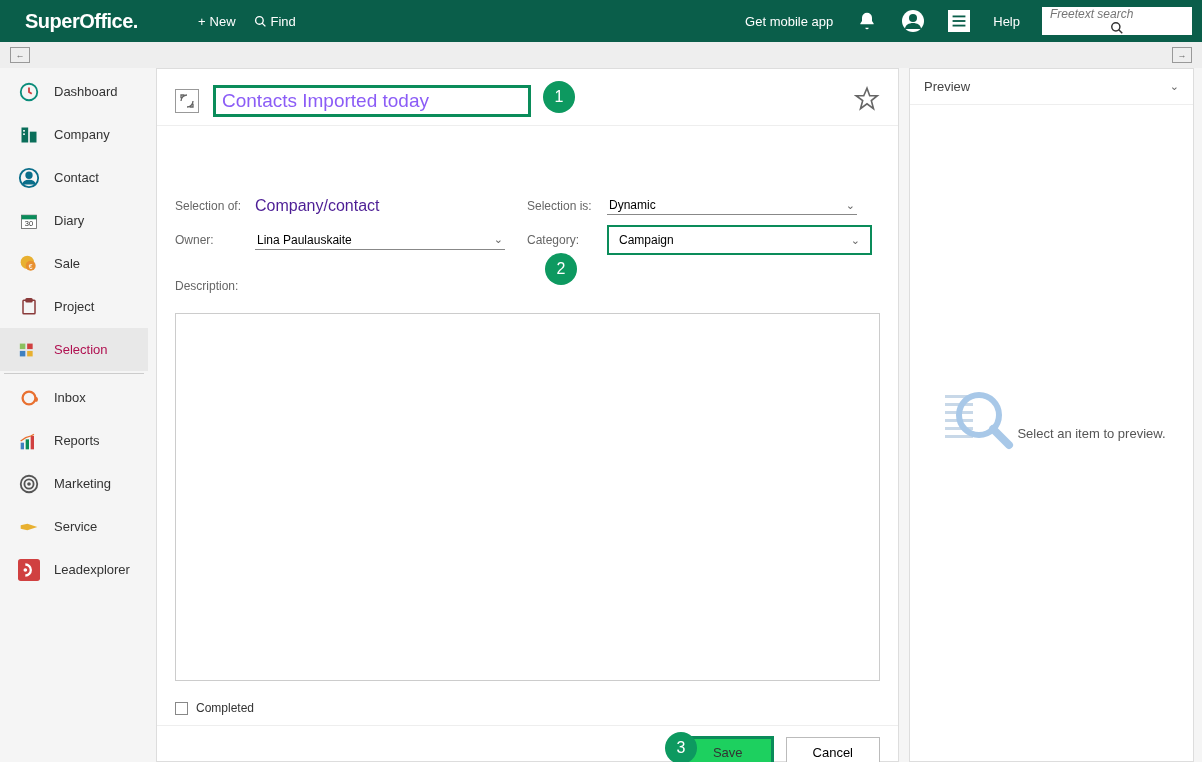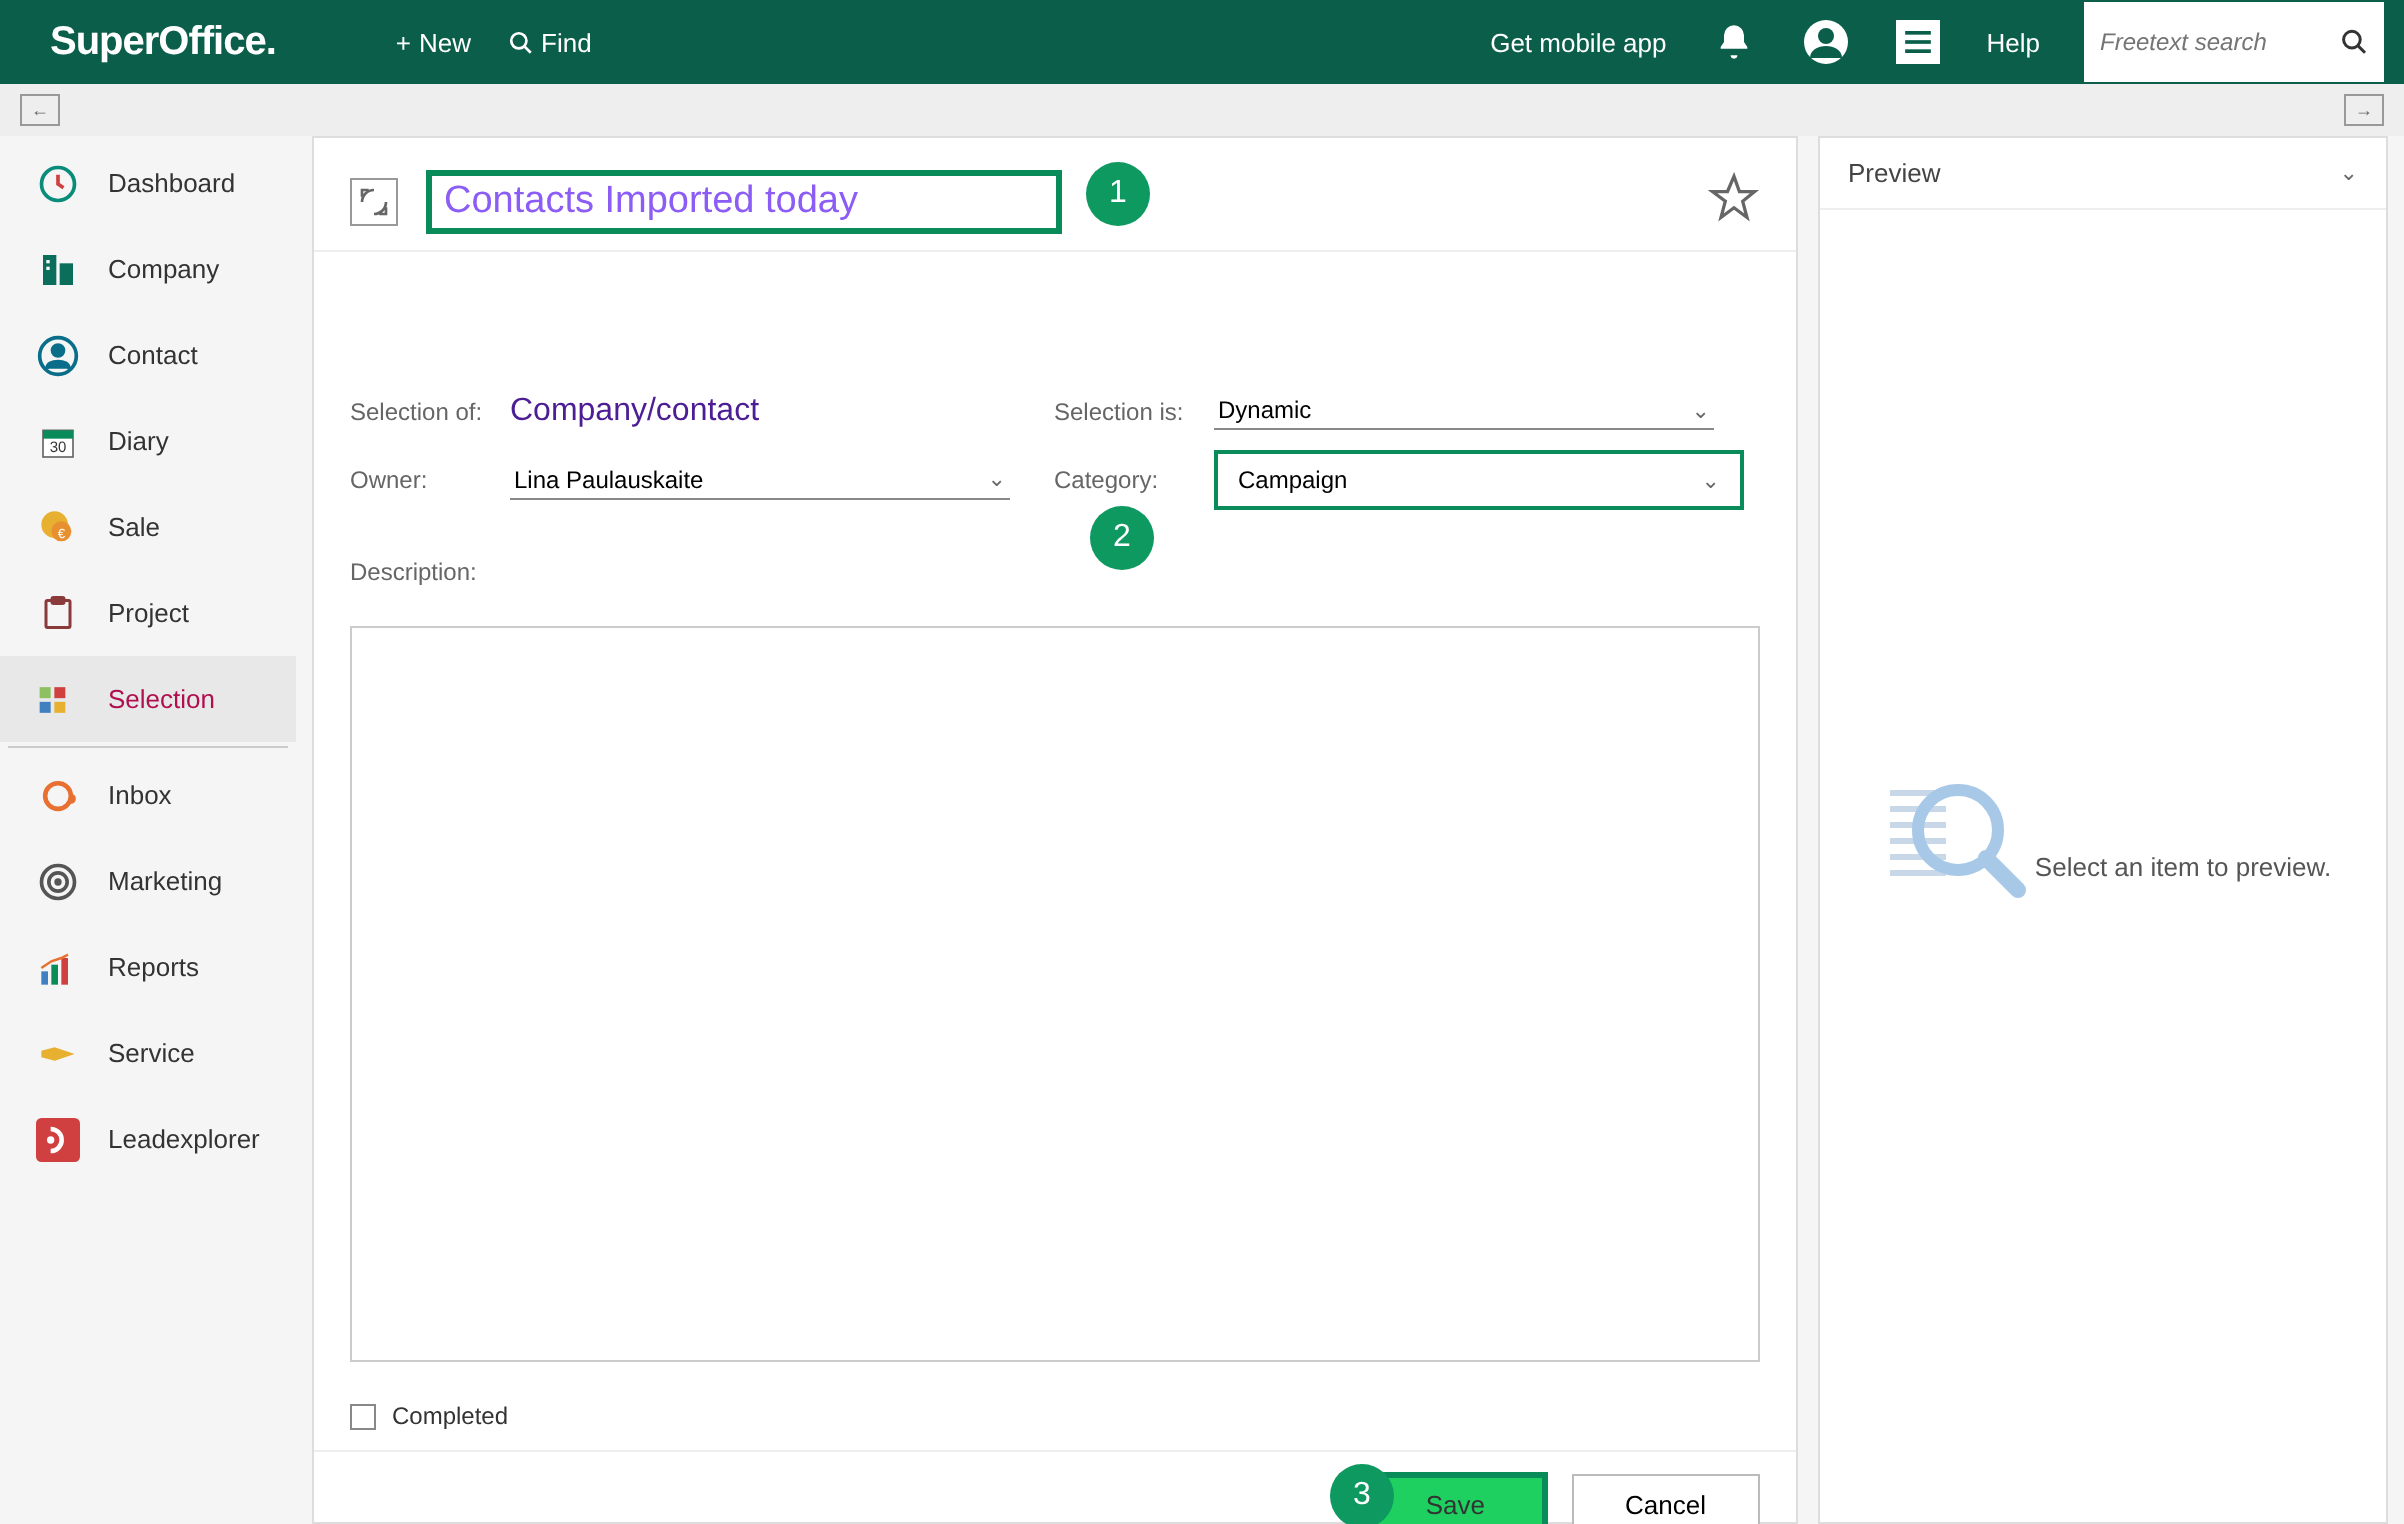--- a/index.html
+++ b/index.html
@@ -4,21 +4,21 @@
 <style>
 * { margin: 0; padding: 0; box-sizing: border-box; font-family: -apple-system, BlinkMacSystemFont, 'Segoe UI', Arial, sans-serif; }
 body { background: #f5f5f5; width: 1202px; height: 762px; overflow: hidden; }
 
 .header { background: #0a5e4a; height: 42px; display: flex; align-items: center; padding: 0 10px; color: white; }
 .logo { font-size: 20px; font-weight: 600; margin-left: 15px; margin-right: 60px; letter-spacing: -0.5px; }
 .header-left { display: flex; align-items: center; gap: 18px; }
 .header-btn { color: white; font-size: 13px; cursor: pointer; display: flex; align-items: center; gap: 4px; }
 .header-right { margin-left: auto; display: flex; align-items: center; gap: 22px; }
 .icon-btn { width: 24px; height: 24px; display: flex; align-items: center; justify-content: center; cursor: pointer; }
-.search-box { background: white; height: 40px; width: 150px; display: flex; align-items: center; padding: 0 8px; }
+.search-box { background: white; height: 28px; width: 150px; display: flex; align-items: center; padding: 0 8px; flex-direction: column; }
 .search-box input { border: none; outline: none; font-size: 12px; font-style: italic; width: 100%; color: #666; }
 .search-icon { color: #333; }
 
 .topbar { height: 26px; background: #eeeeee; display: flex; align-items: center; padding: 0 10px; }
 .topbar-left { width: 20px; height: 16px; border: 1px solid #999; display: flex; align-items: center; justify-content: center; font-size: 9px; color: #666; }
 .topbar-right { margin-left: auto; width: 20px; height: 16px; border: 1px solid #999; display: flex; align-items: center; justify-content: center; font-size: 9px; color: #666; }
 
 .container { display: flex; height: 694px; }
 .sidebar { width: 148px; background: #f5f5f5; padding-top: 2px; }
 .nav-item { display: flex; align-items: center; height: 43px; padding-left: 18px; cursor: pointer; gap: 14px; font-size: 13px; color: #333; }
@@ -194,38 +194,38 @@
       <span class="nav-icon">
           <svg width="22" height="22" viewBox="0 0 24 24" fill="none" stroke="#e87030" stroke-width="2.5">
             <circle cx="12" cy="12" r="7"></circle>
             <path d="M19 12c2 0 2 3 0 3"></path>
           </svg>
         </span>
       <span>Inbox</span>
     </div>
     <div class="nav-item">
       <span class="nav-icon">
-          <svg width="22" height="22" viewBox="0 0 24 24" fill="none" stroke="#555" stroke-width="2">
-            <circle cx="12" cy="12" r="9"></circle>
-            <circle cx="12" cy="12" r="5"></circle>
-            <circle cx="12" cy="12" r="1" fill="#555"></circle>
-          </svg>
-        </span>
-      <span>Marketing</span>
-    </div>
-    <div class="nav-item">
-      <span class="nav-icon">
           <svg width="20" height="18" viewBox="0 0 24 20">
             <rect x="2" y="12" width="4" height="8" fill="#4080c0"></rect>
             <rect x="8" y="8" width="4" height="12" fill="#0a8c5a"></rect>
             <rect x="14" y="4" width="4" height="16" fill="#d04040"></rect>
             <path d="M2 10l6-4 6-2 4-2" stroke="#e87030" stroke-width="1.5" fill="none"></path>
           </svg>
         </span>
       <span>Reports</span>
+    </div>
+    <div class="nav-item">
+      <span class="nav-icon">
+          <svg width="22" height="22" viewBox="0 0 24 24" fill="none" stroke="#555" stroke-width="2">
+            <circle cx="12" cy="12" r="9"></circle>
+            <circle cx="12" cy="12" r="5"></circle>
+            <circle cx="12" cy="12" r="1" fill="#555"></circle>
+          </svg>
+        </span>
+      <span>Marketing</span>
     </div>
     <div class="nav-item">
       <span class="nav-icon">
           <svg width="20" height="20" viewBox="0 0 24 24" fill="#e8b030">
             <path d="M2 10l8-2 12 4-12 4-8-2z"></path>
           </svg>
         </span>
       <span>Service</span>
     </div>
     <div class="nav-item">

